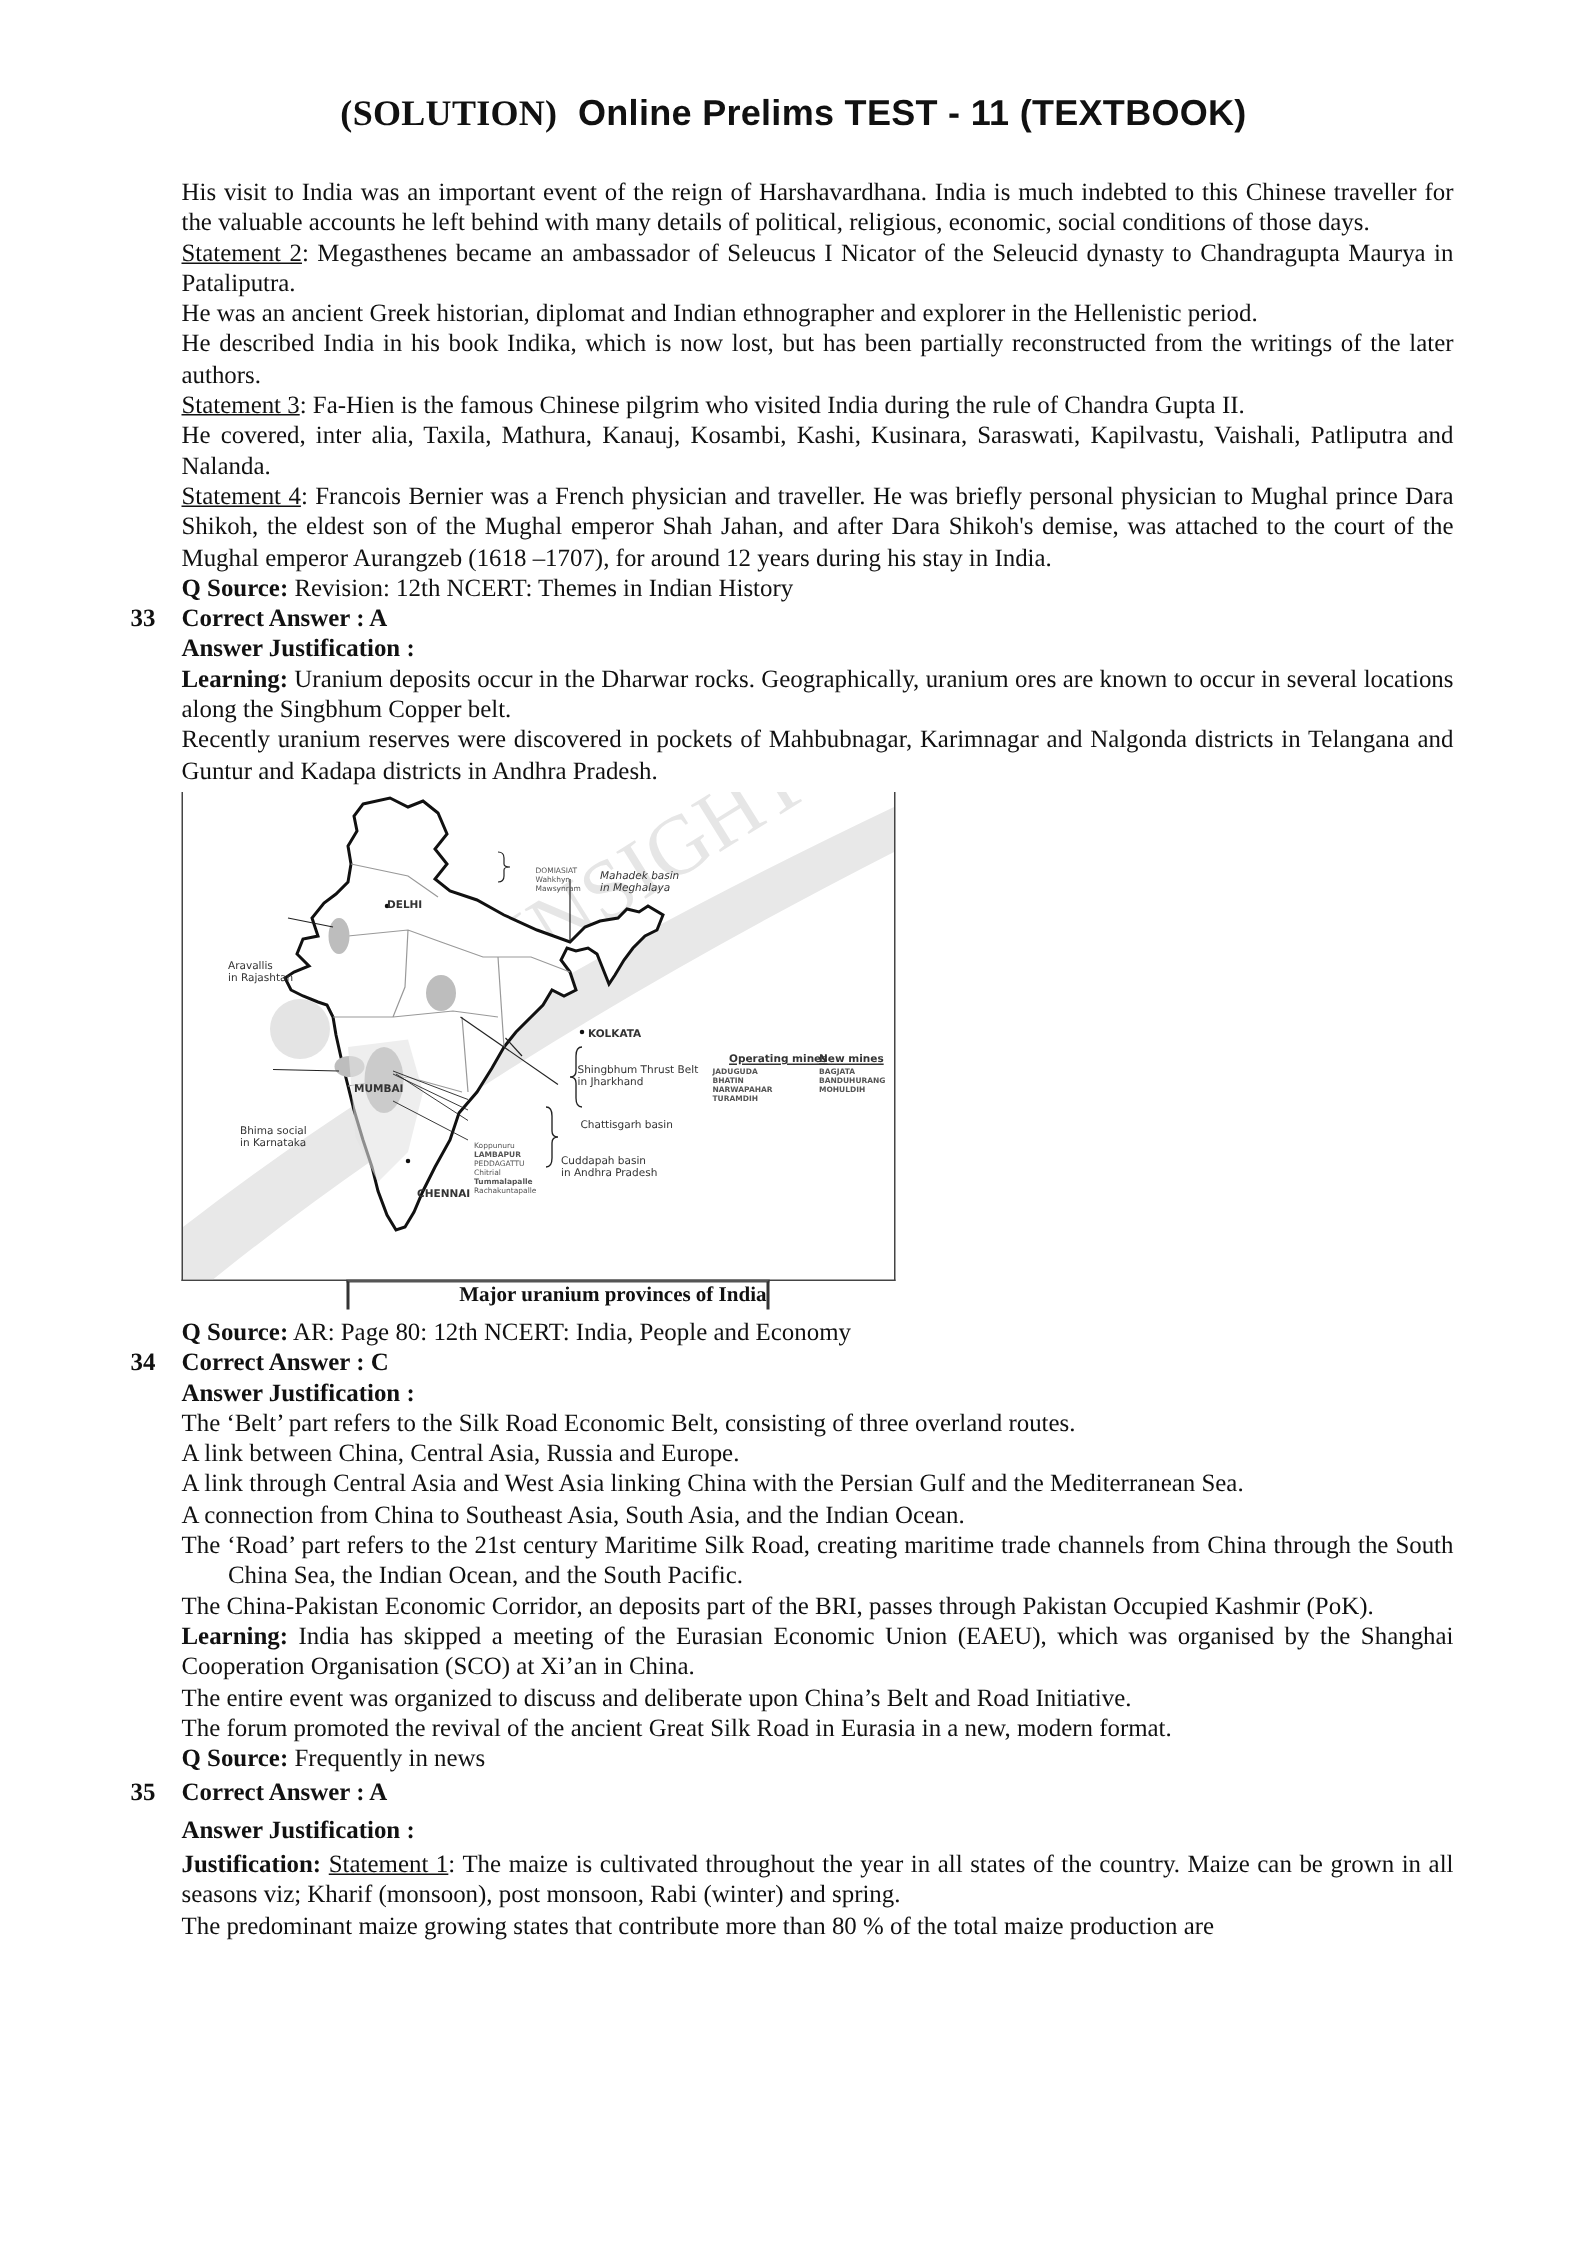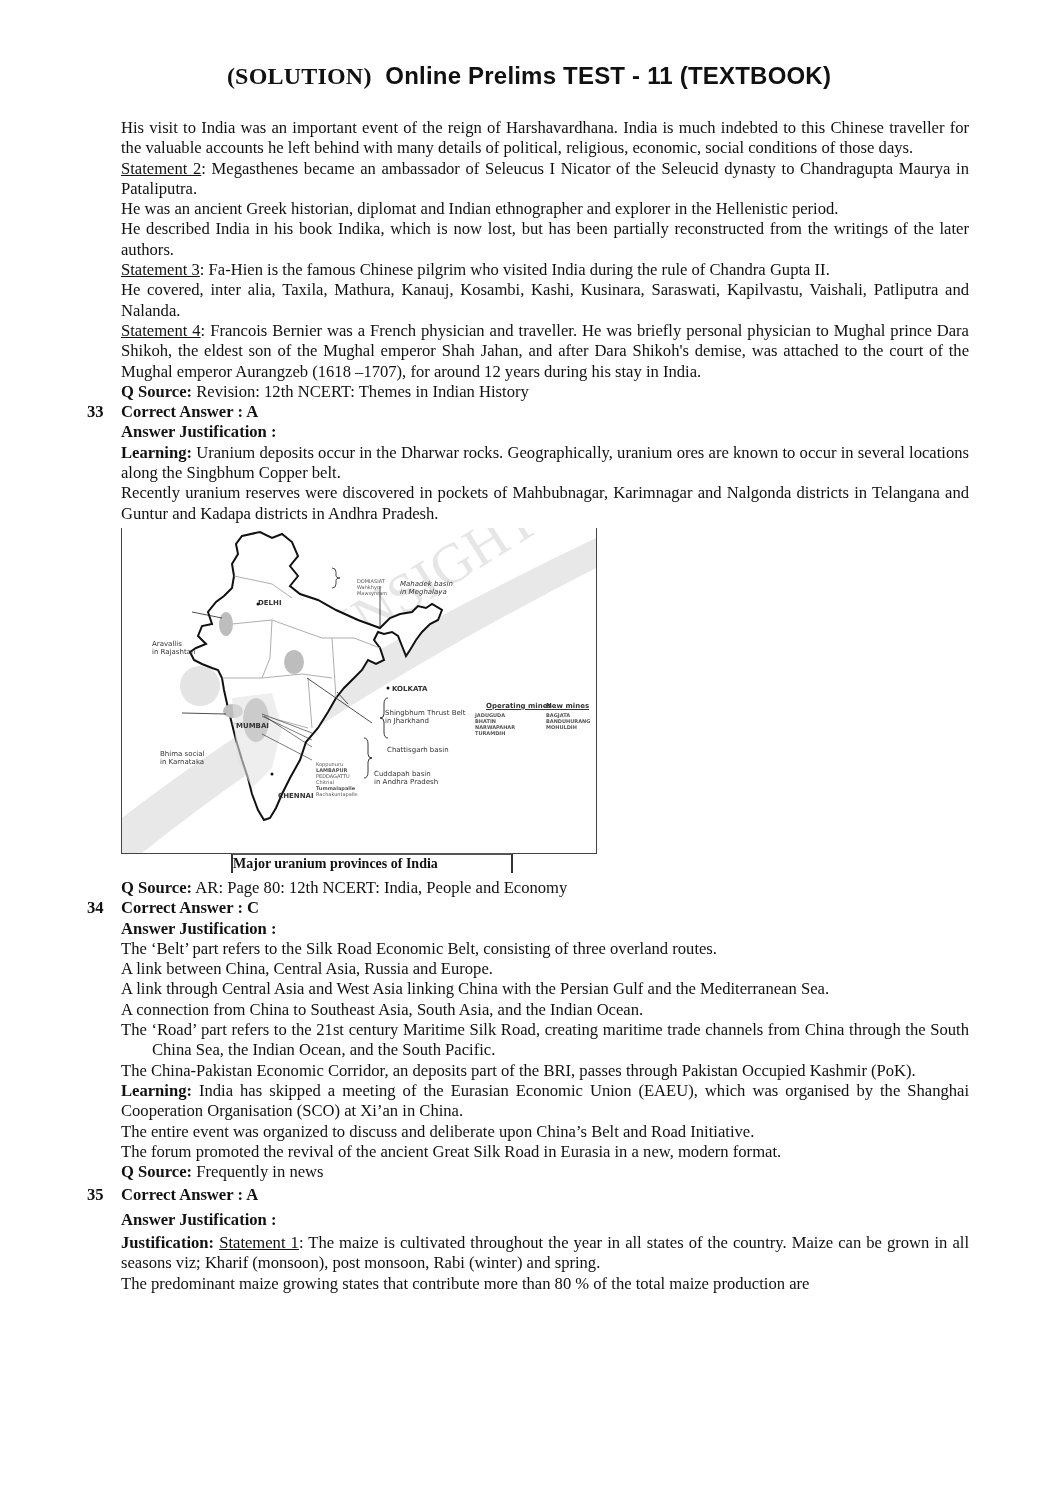--- a/index.html
+++ b/index.html
@@ -18,21 +18,21 @@
   .u { text-decoration: underline; }
   .b { font-weight: bold; }
   .qnum { position: absolute; left: -34px; font-weight: bold; }
   .qrow { position: relative; margin: 0; }
   .hang { padding-left: 31px; text-indent: -31px; text-align: justify; margin: 0; }
   .figure { position: relative; width: 480px; height: 348px; margin: 4px 0 2px 0; }
   .map-box { position: absolute; left: 0; top: 0; width: 474px; height: 325px; border: 1.5px solid #444; border-top: none; background: #fff; overflow: hidden; }
   .caption-box {
     position: absolute; left: 110px; top: 325px; width: 278px; height: 18px;
     border-left: 2px solid #333; border-right: 2px solid #333; border-top: 2px solid #555;
-    text-align: left; font-weight: bold; font-size: 14px; line-height: 18px;
+    text-align: right; font-weight: bold; font-size: 14px; line-height: 18px;
     font-family: "Liberation Serif", serif;
   }
   .maplbl { position: absolute; font-family: "DejaVu Sans", sans-serif; font-size: 7px; color: #333; line-height: 8px; white-space: nowrap; }
   .maplbl.b { font-weight: bold; }
   .maplbl.small { font-size: 5px; line-height: 6px; color: #555; }
 </style>
 </head>
 <body>
 
 <div class="page-title">

